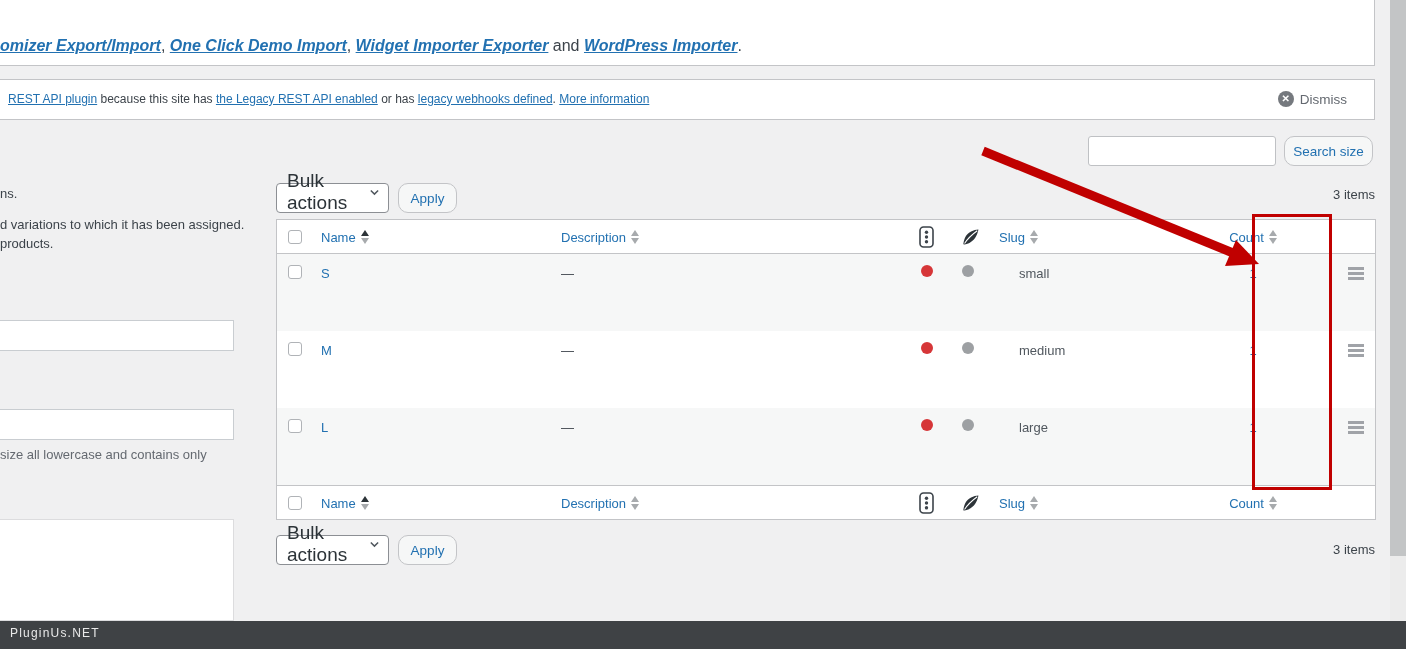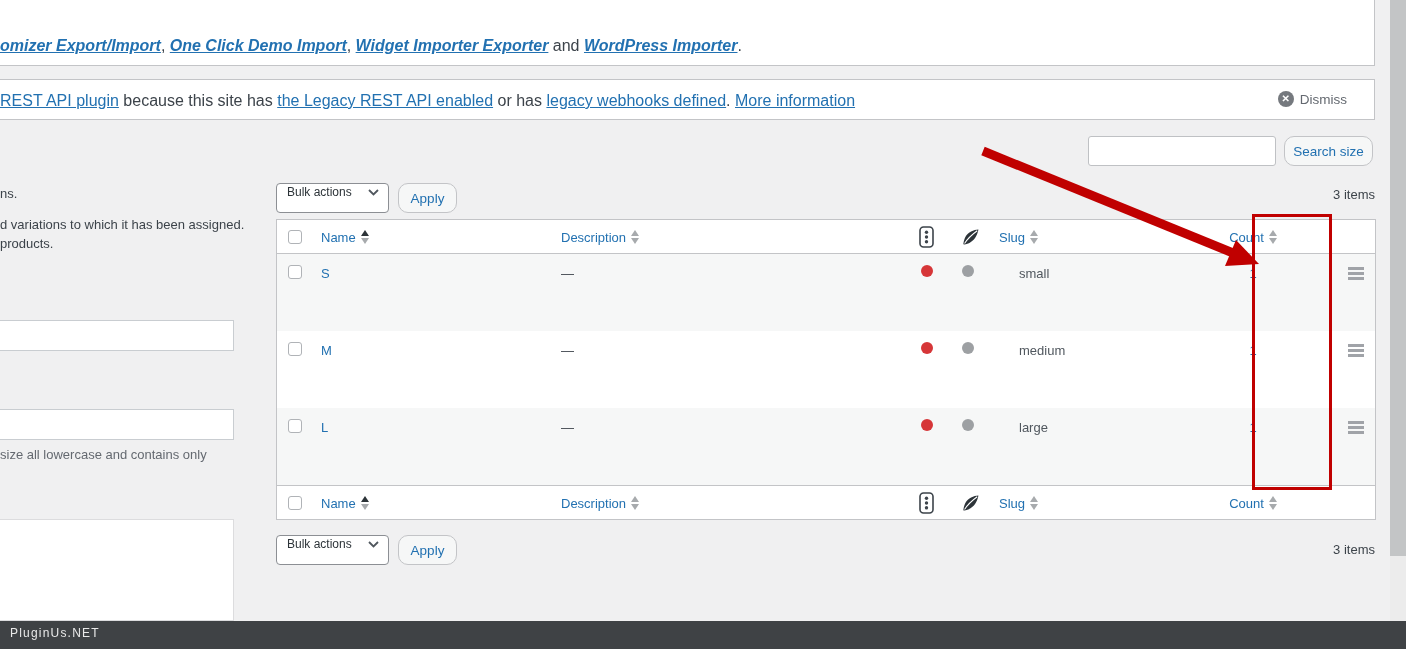--- a/index.html
+++ b/index.html
@@ -9,37 +9,37 @@
     background:#f0f0f1; font-family:"Liberation Sans", sans-serif; color:#3c434a;
   }
   
   .top-box { position:absolute; left:0; top:0; width:1375px; height:66px;
     background:#fff; border-bottom:1px solid #c3c4c7; border-right:1px solid #c3c4c7; }
   .top-box .txt { position:absolute; left:0; top:9px; font-size:16px; color:#3c434a; white-space:nowrap;margin-top:28px; }
   .plug-link { color:#2271b1; font-style:italic; font-weight:600; text-decoration:underline; cursor:pointer; }
   
   .notice { position:absolute; left:0; top:79px; width:1375px; height:41px;
     background:#fff; border-top:1px solid #c3c4c7; border-bottom:1px solid #c3c4c7; border-right:1px solid #c3c4c7; }
-  .notice .txt { position:absolute; left:0; top:12px; font-size:16px; color:#3c434a; white-space:nowrap; }
+  .notice .txt { position:absolute; left:0; top:12px; font-size:12px; color:#3c434a; white-space:nowrap;padding-left:8px; }
   .notice-link { color:#2271b1; text-decoration:underline; cursor:pointer; }
   .dismiss { position:absolute; right:27px; top:11px; display:flex; align-items:center; gap:6px;
     color:#646970; font-size:13.5px; cursor:pointer; }
   .dismiss-icon { width:16px; height:16px; border-radius:50%; background:#75797e; color:#fff;
     font-size:10px; line-height:16px; text-align:center; font-weight:bold; }
   
   .search-input { position:absolute; left:1088px; top:136px; width:188px; height:30px;
     background:#fff; border:1px solid #bfc1c4; border-radius:3px; font-size:13px; padding:0 6px; }
   .btn { background:#f6f7f7; border:1px solid #c3c4c7; border-radius:10px; color:#2271b1;
     font-size:13.5px; display:flex; align-items:center; justify-content:center; cursor:pointer; }
   .search-btn { position:absolute; left:1284px; top:136px; width:89px; height:30px; }
   .items { position:absolute; right:31px; font-size:13px; color:#3c434a; }
   .items-top { top:187px; } .items-bottom { top:542px; }
   
   .bulk-select { position:absolute; left:276px; width:113px; height:30px; background:#fff;
-    border:1px solid #8c8f94; border-radius:4px; font-size:12px; color:#2c3338;
+    border:1px solid #8c8f94; border-radius:4px; font-size:19px; color:#2c3338;
     display:flex; align-items:center; justify-content:space-between; padding:0 9px 12px 10px; cursor:pointer; }
   .bulk-top { top:183px; } .bulk-bottom { top:535px; }
   .apply-btn { position:absolute; left:398px; width:59px; height:30px; }
   .apply-top { top:183px; } .apply-bottom { top:535px; }
   
   .table { position:absolute; left:276px; top:219px; width:1100px; background:#fff;
     border:1px solid #c3c4c7; }
   .thead, .tfoot { position:relative; height:34px; }
   .thead { border-bottom:1px solid #c3c4c7; }
   .tfoot { border-top:1px solid #c3c4c7; }

